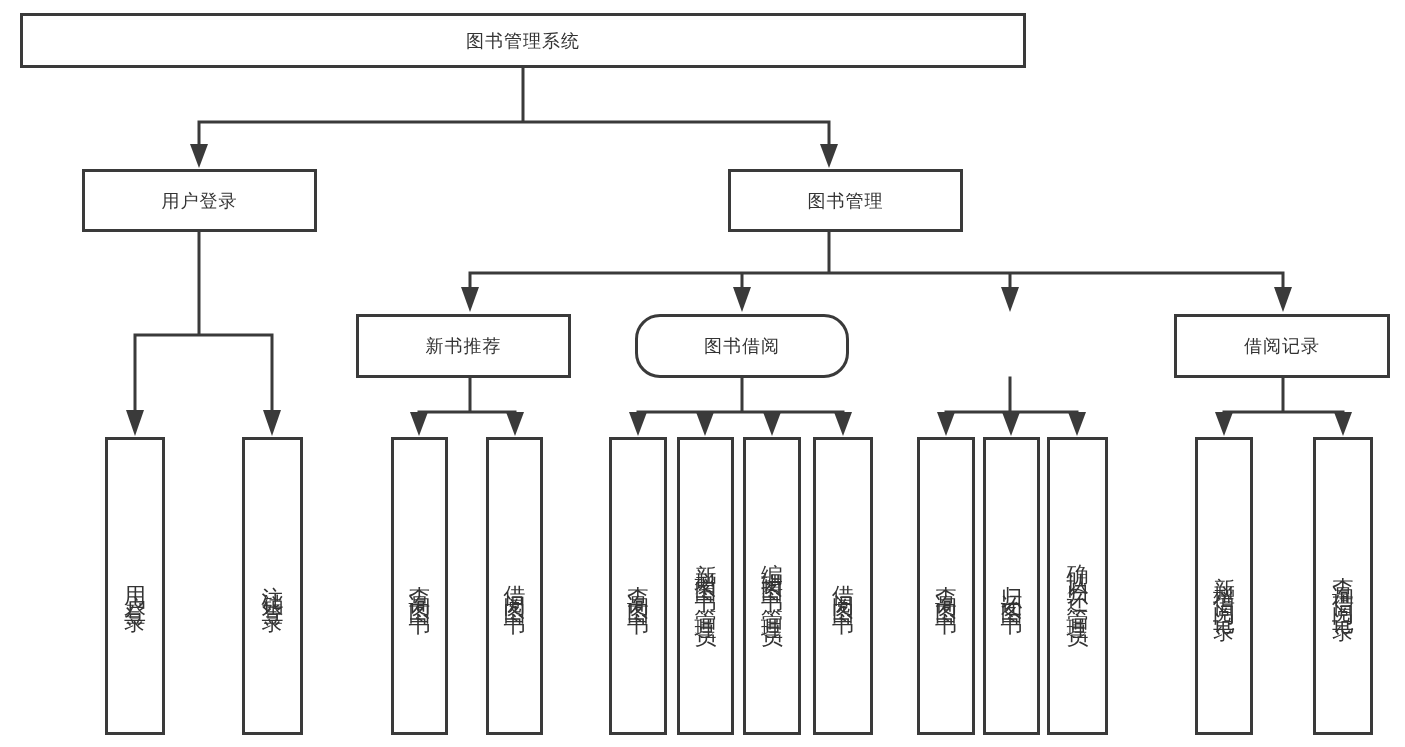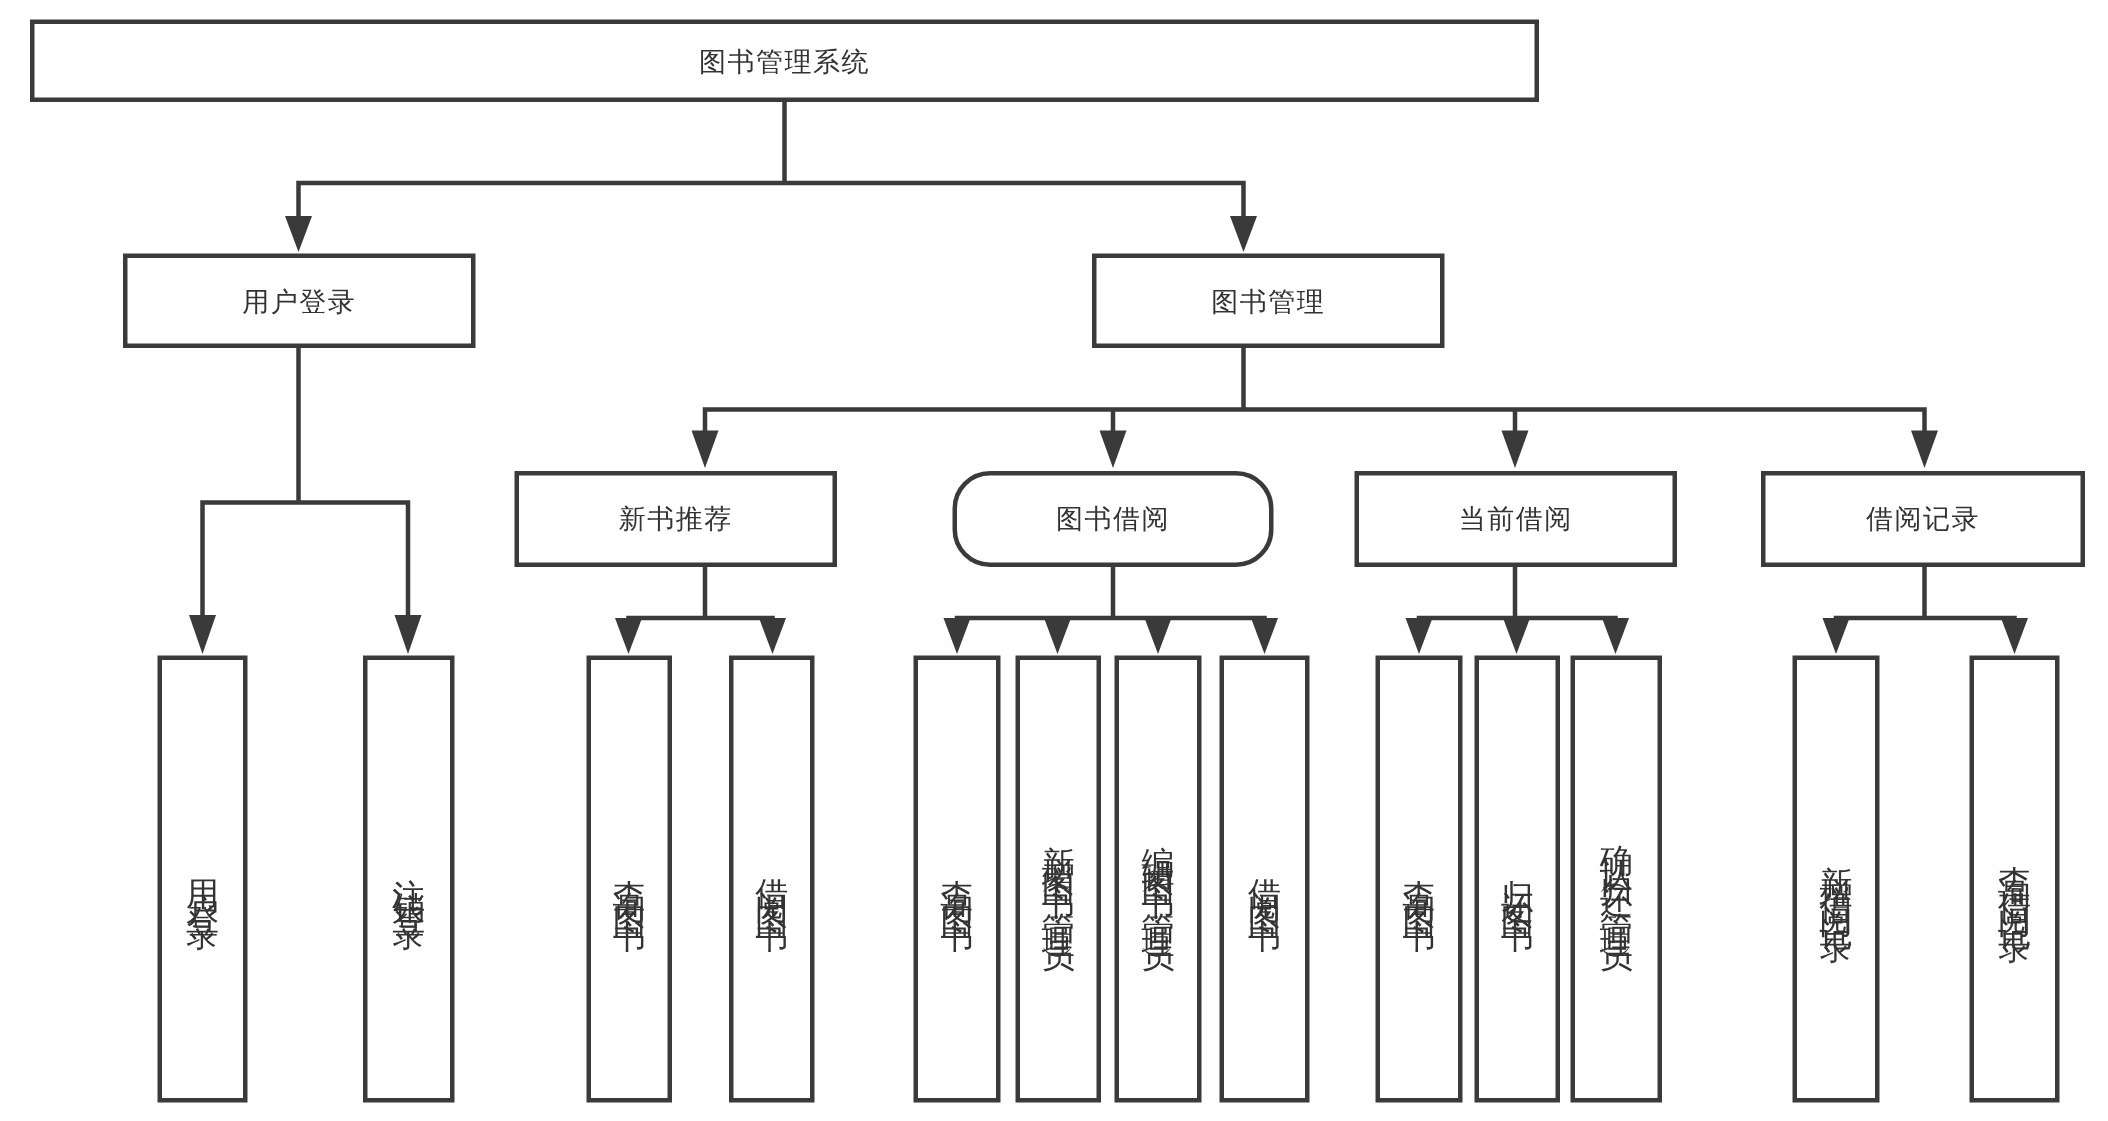--- a/index.html
+++ b/index.html
@@ -110,28 +110,25 @@
     <span class="node-label">图书管理系统</span>
   </div>
 
   <div class="node h-node" style="left:82px; top:169px; width:235px; height:63px;">
     <span class="node-label">用户登录</span>
   </div>
   <div class="node h-node" style="left:728px; top:169px; width:235px; height:63px;">
     <span class="node-label">图书管理</span>
   </div>
 
-  <div class="node h-node" style="left:343px; top:314px; width:215px; height:64px;text-align:right;">
+  <div class="node h-node" style="left:356px; top:314px; width:215px; height:64px;text-align:right;">
     <span class="node-label">新书推荐</span>
   </div>
   <div class="node h-node" style="left:635px; top:314px; width:214px; height:64px;border-radius:25px;">
     <span class="node-label">图书借阅</span>
-  </div>
-  <div class="node h-node" style="left:903px; top:314px; width:215px; height:64px;">
-    <span class="node-label">当前借阅</span>
   </div>
   <div class="node h-node" style="left:1174px; top:314px; width:216px; height:64px;">
     <span class="node-label">借阅记录</span>
   </div>
 
   <div class="node v-node" style="left:105px; top:437px; width:60px; height:298px;">
     <span class="node-label">用户登录</span>
   </div>
   <div class="node v-node" style="left:242px; top:437px; width:61px; height:298px;">
     <span class="node-label">注销登录</span>

